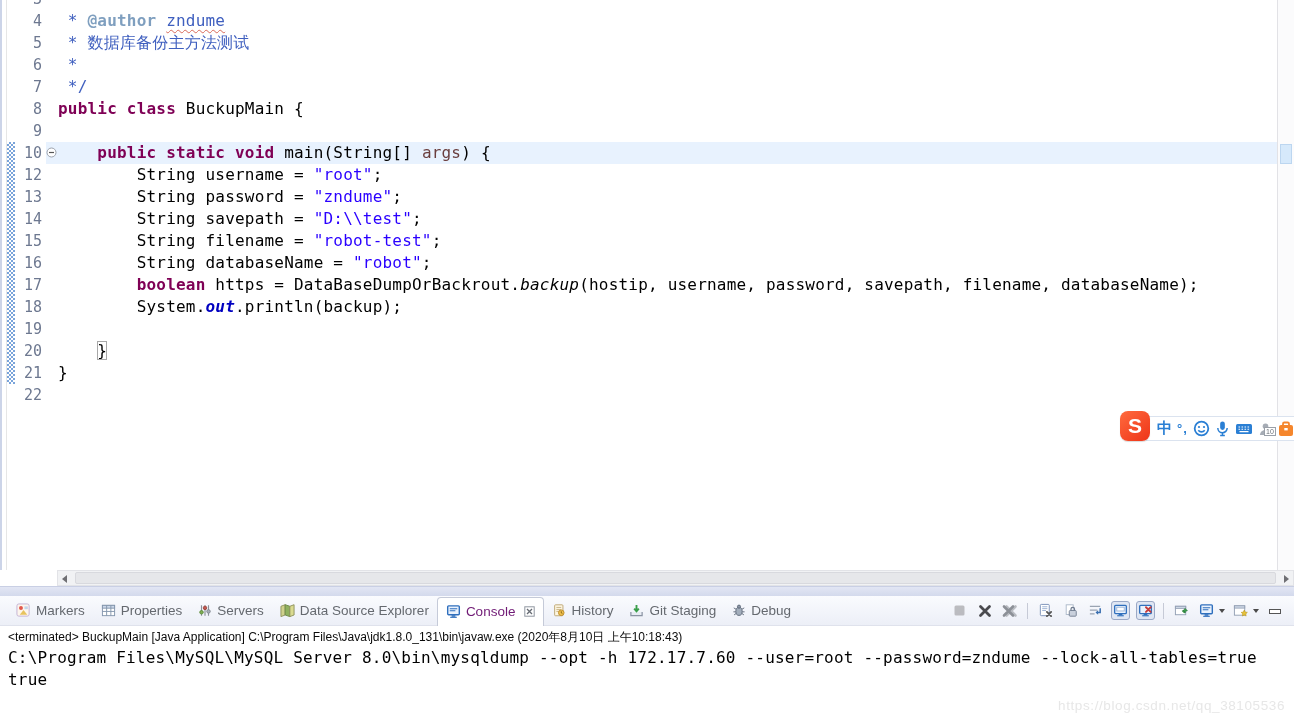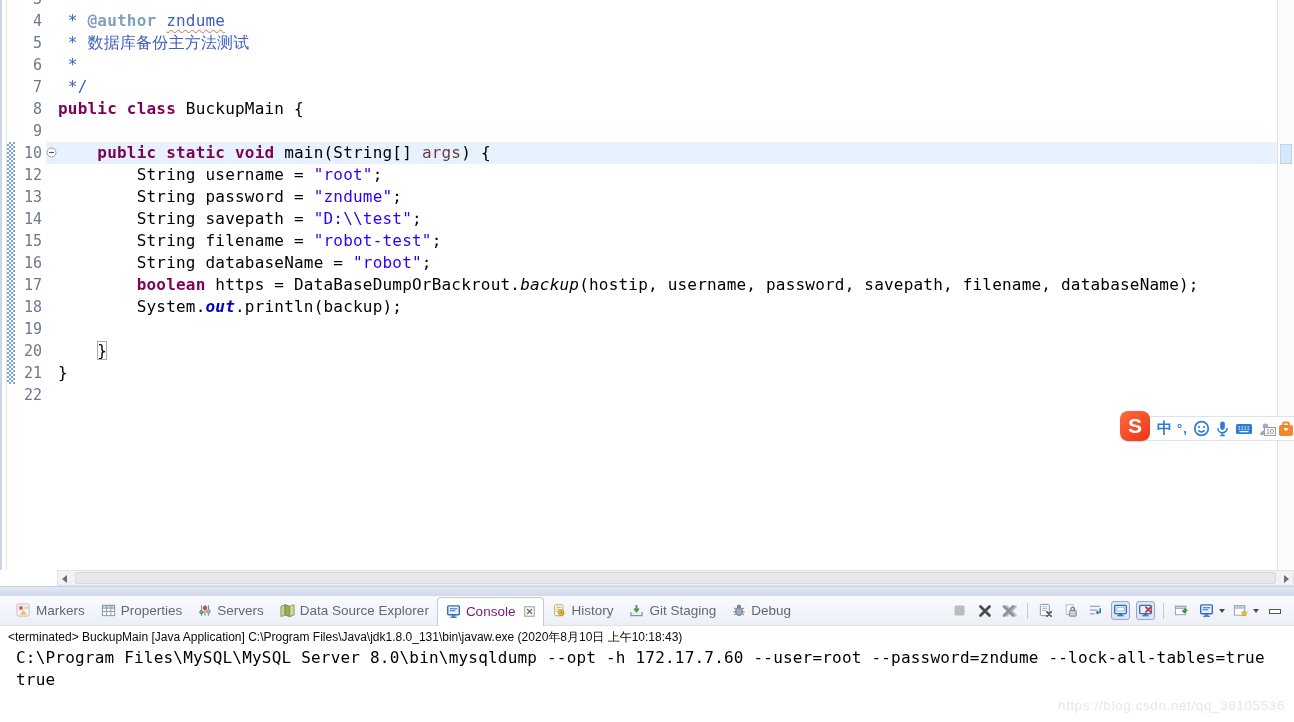--- a/index.html
+++ b/index.html
@@ -61,21 +61,21 @@
   .tgroup { display:flex; align-items:center; }
   .tbtn { width:19px; height:19px; display:flex; align-items:center; justify-content:center; }
   .tbtn.pressed { border:1px solid #9aa8c6; background:#dfe6f3; border-radius:3px; }
   .tbtn.disabled { opacity:.75; }
   .tsep { width:1px; height:16px; background:#c6cad6; margin:0 2px; }
   .dd { width:0; height:0; border:3.5px solid transparent; border-top:4px solid #4a4a4a; margin-left:3px; margin-top:4px; }
 
   .console-body { position:relative; height:96px; overflow:hidden; }
   .console-header { font-size:12px; color:#0a0a0a; padding:3px 4px 1px 8px; white-space:nowrap; }
   .console-output { font-family:"DejaVu Sans Mono", monospace; font-size:16px; letter-spacing:.2px;
-    line-height:22px; padding-left:16px; white-space:pre; color:#000; }
+    line-height:22px; padding-left:8px; white-space:pre; color:#000; }
   .watermark { position:absolute; right:9px; bottom:9px; color:#e7e7e7; font-size:13.5px; letter-spacing:.6px; }
 
   
   .sogou { position:absolute; top:416px; left:1146px; width:148px; height:25px; background:#fff;
     border:1px solid #dbe3ef; border-right:none; display:flex; align-items:center; gap:5px;
     padding-left:10px; z-index:5; }
   .sogou-logo { position:absolute; top:411px; left:1120px; width:30px; height:30px; z-index:6;
     background:linear-gradient(140deg,#ff6a3d,#ee3418); border-radius:8px; color:#fff;
     font-weight:bold; font-size:21px; display:flex; align-items:center; justify-content:center;
     font-family:"Liberation Sans", sans-serif; box-shadow:0 1px 1px rgba(0,0,0,.15); }

